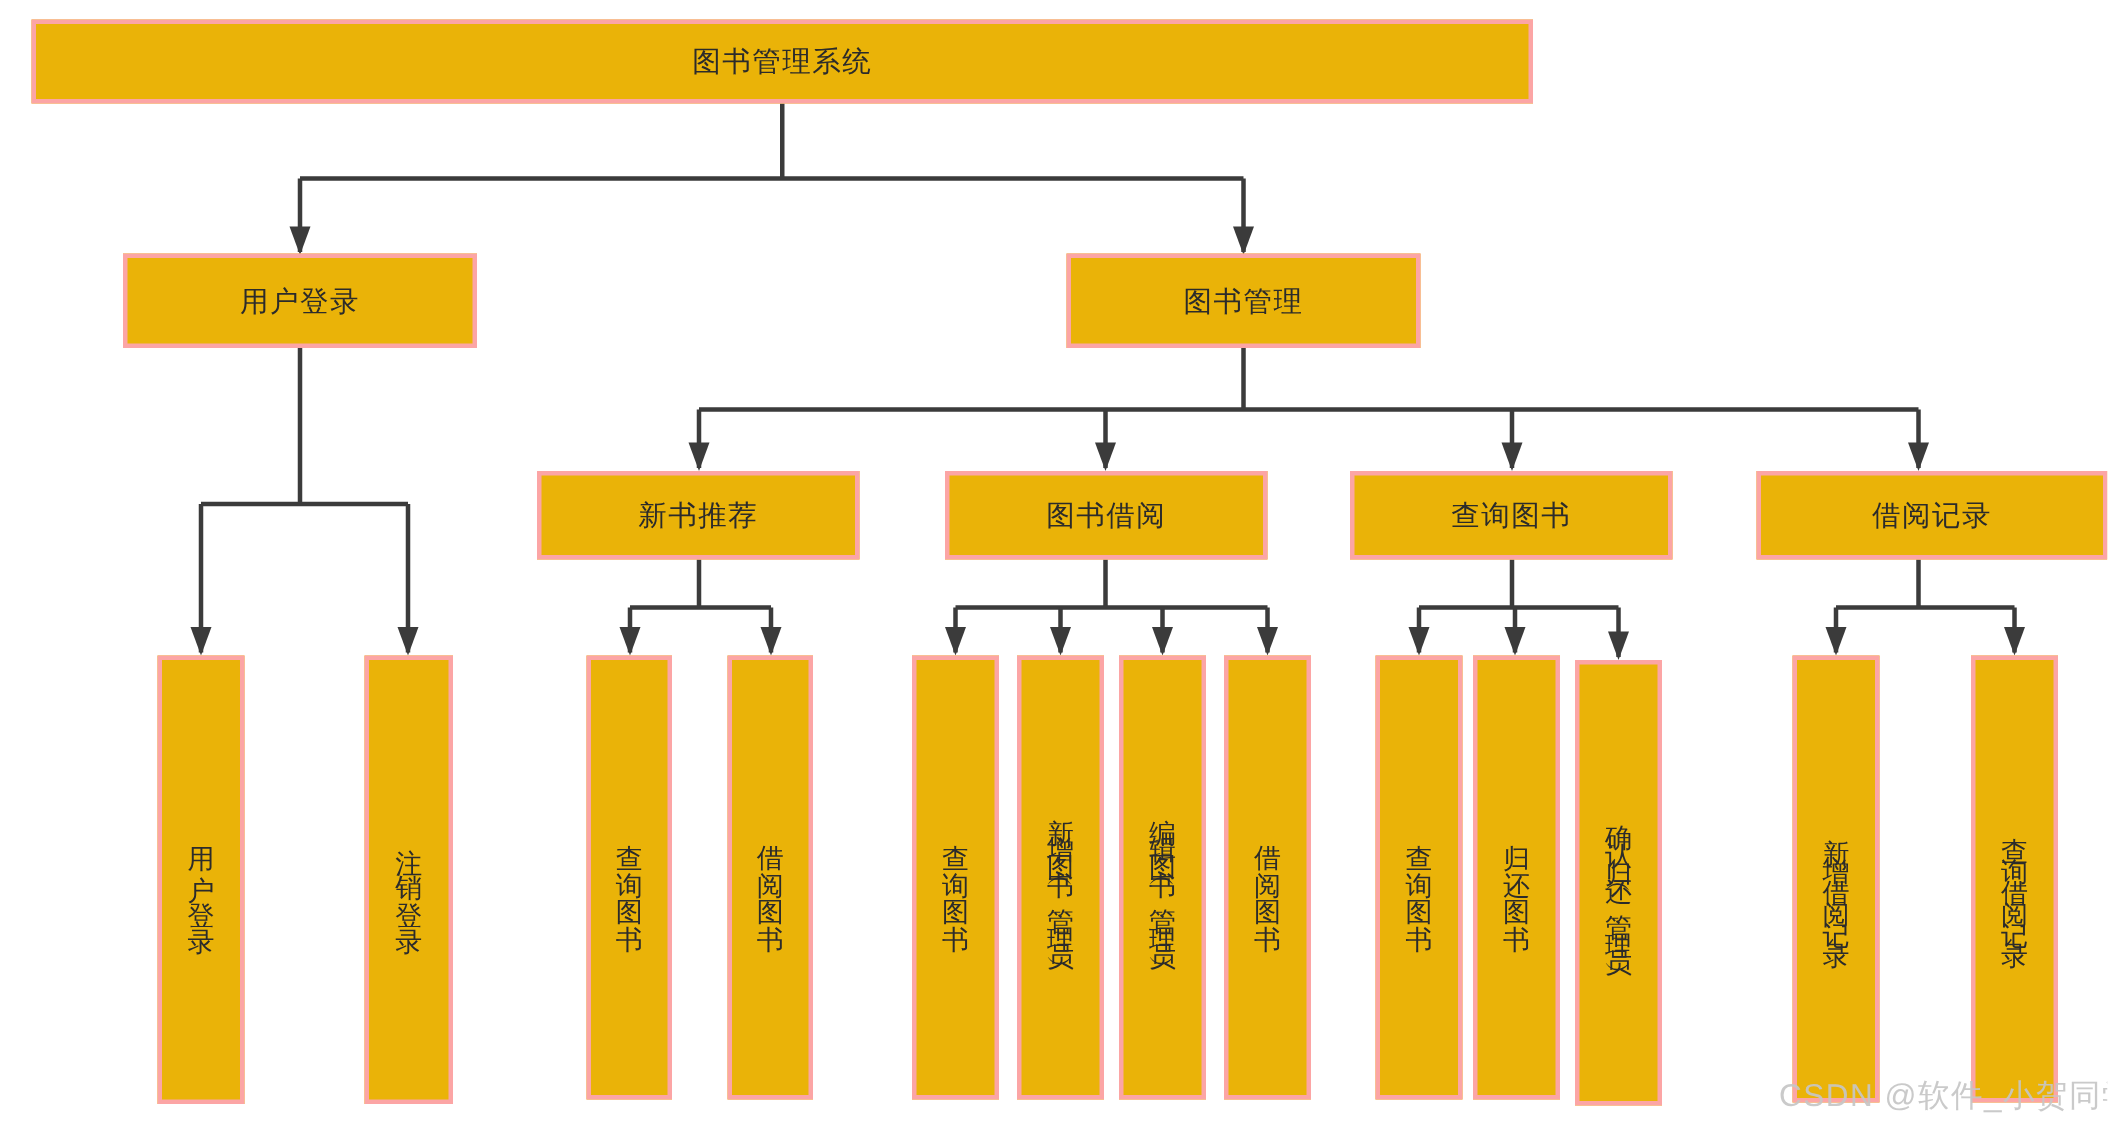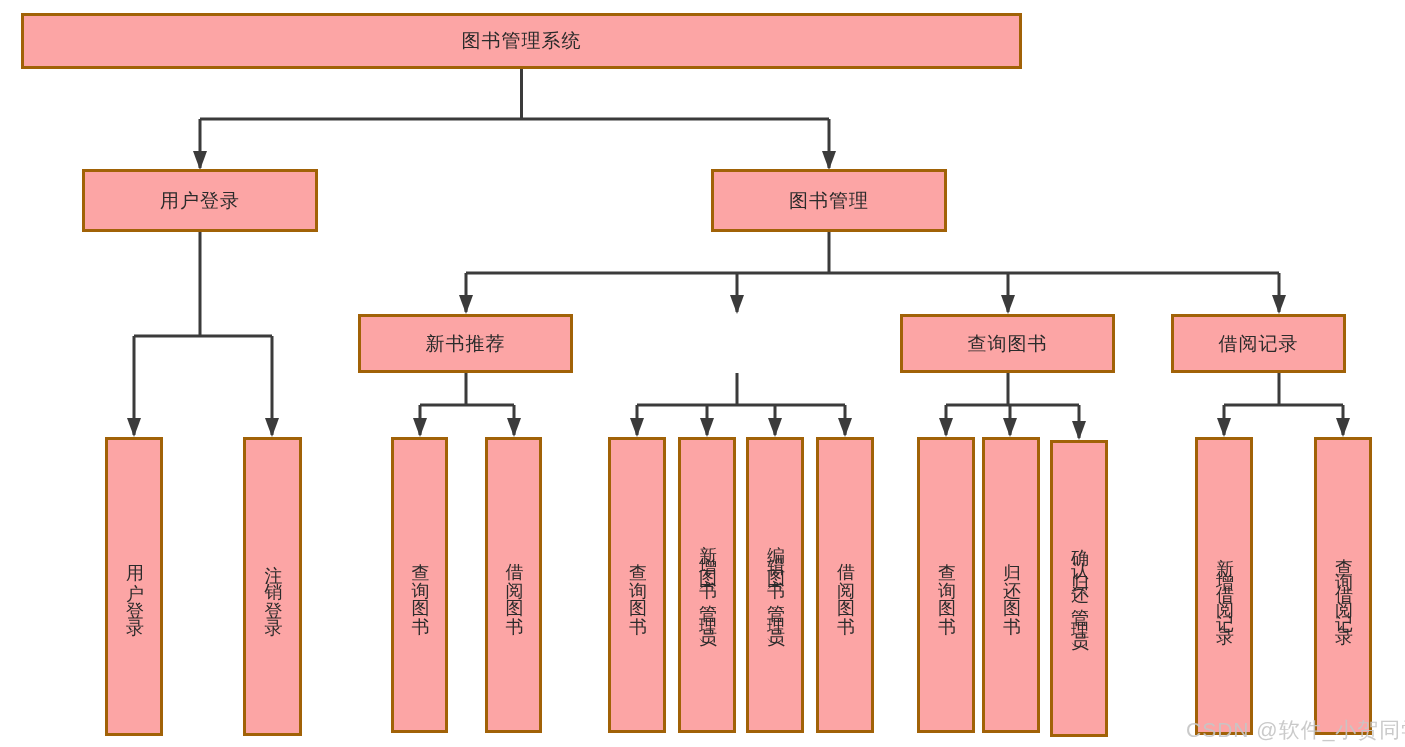--- a/index.html
+++ b/index.html
@@ -2,22 +2,22 @@
 <html><head>
 <meta charset="utf-8">
 <style>
   html,body{margin:0;padding:0;background:#fff;}
   #diagram{
     position:relative;width:1405px;height:747px;background:#fff;overflow:hidden;
     font-family:"Liberation Sans","DejaVu Sans",sans-serif;color:#2b2b2b;
   }
   #wires{position:absolute;left:0;top:0;width:1405px;height:747px;}
   .box{
-    position:absolute;border:3px solid #a16207;background:#fca5a5;box-sizing:border-box;
-    display:flex;align-items:center;justify-content:center;font-family:Liberation Mono, monospace;
+    position:absolute;border:3px solid #fca5a5;background:#eab308;box-sizing:border-box;
+    display:flex;align-items:center;justify-content:center;
   }
   .hbox{font-size:19px;letter-spacing:1px;white-space:nowrap;}
   .vbox{
     writing-mode:vertical-lr;text-orientation:mixed;
     font-size:18px;line-height:1;white-space:nowrap;
   }
   .ls18{letter-spacing:18px;}
   .ls14{letter-spacing:14px;}
   .ls12{letter-spacing:12px;}
   .watermark{
@@ -60,22 +60,23 @@
       <polygon points="1336,418 1350,418 1343,437"></polygon>
     </g>
   </svg>
 
   <div class="box hbox" style="left:21px;top:13px;width:1001px;height:56px;">图书管理系统</div>
 
   <div class="box hbox" style="left:82px;top:169px;width:236px;height:63px;">用户登录</div>
   <div class="box hbox" style="left:711px;top:169px;width:236px;height:63px;">图书管理</div>
 
   <div class="box hbox" style="left:358px;top:314px;width:215px;height:59px;">新书推荐</div>
+  <div class="box hbox" style="left:630px;top:314px;width:215px;height:59px;">图书借阅</div>
   <div class="box hbox" style="left:900px;top:314px;width:215px;height:59px;">查询图书</div>
-  <div class="box hbox" style="left:1171px;top:314px;width:175px;height:59px;">借阅记录</div>
+  <div class="box hbox" style="left:1171px;top:314px;width:234px;height:59px;">借阅记录</div>
 
   <div class="box vbox ls18" style="left:105px;top:437px;width:58px;height:299px;">用户登录</div>
   <div class="box vbox ls18" style="left:243px;top:437px;width:59px;height:299px;">注销登录</div>
 
   <div class="box vbox ls18" style="left:391px;top:437px;width:57px;height:296px;">查询图书</div>
   <div class="box vbox ls18" style="left:485px;top:437px;width:57px;height:296px;">借阅图书</div>
 
   <div class="box vbox ls18" style="left:608px;top:437px;width:58px;height:296px;">查询图书</div>
   <div class="box vbox ls12" style="left:678px;top:437px;width:58px;height:296px;">新增图书（管理员）</div>
   <div class="box vbox ls12" style="left:746px;top:437px;width:58px;height:296px;">编辑图书（管理员）</div>

